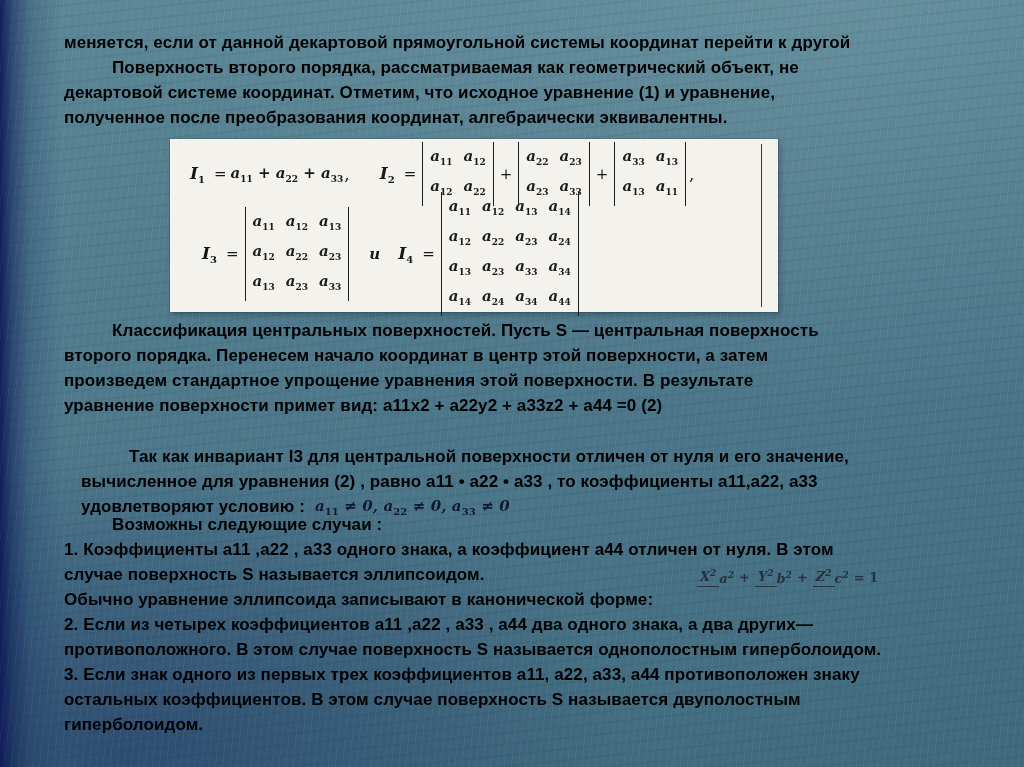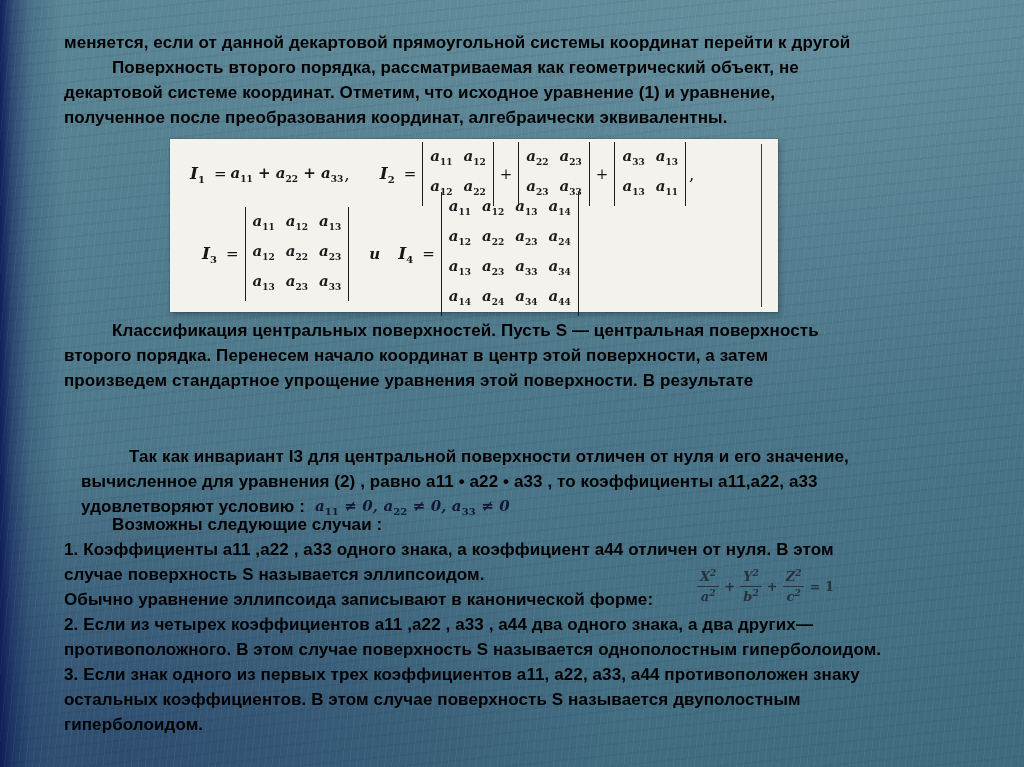--- a/index.html
+++ b/index.html
@@ -67,21 +67,21 @@
     margin-left: 10px; white-space: nowrap;
   }
   .cond sub { font-size: 10px; font-style: normal; }
 
   
   .canonical {
     position: absolute; left: 697px; top: 568px;
     display: flex; align-items: center;
     font: italic 700 13px "DejaVu Serif", serif; color: #26303e;
   }
-  .canonical .frac { display: inline-flex; flex-direction: column; align-items: center; line-height: 1.15; }
+  .canonical .frac { display: inline-flex; align-items: center; line-height: 1.15; }
   .canonical .frac .num { border-bottom: 1px solid #2a3240; padding: 0 3px 1px; }
   .canonical .frac .den { padding-top: 1px; font-style: italic; }
   .canonical sup { font-size: 9px; }
   .canonical .op { font-size: 13px; margin: 0 5px; font-style: normal; }
 </style>
 </head>
 <body>
 
 <div class="slide">
 
@@ -159,20 +159,21 @@
           <span class="mcell">a<sub>44</sub></span>
         </span>
     </div>
     <span class="scan-line"></span>
   </div>
 
   <div class="text" id="p2">
     <div class="line indent">Классификация центральных поверхностей. Пусть S — центральная поверхность</div>
     <div class="line">второго порядка. Перенесем начало координат в центр этой поверхности, а затем</div>
     <div class="line">произведем стандартное упрощение уравнения этой поверхности. В результате</div>
+    <div class="line">уравнение поверхности примет вид:   а11х2 + а22y2 + а33z2 + а44  =0   (2)</div>
   </div>
 
   <div class="text" id="p3">
     <div class="line indent">Так как инвариант I3  для центральной поверхности отличен от нуля и его значение,</div>
     <div class="line">вычисленное для уравнения (2) , равно а11 •  а22 •  а33 , то коэффициенты а11,а22, а33</div>
     <div class="line flexline">
       <span>удовлетворяют условию :</span>
       <span class="cond">a<sub>11</sub> ≠ 0, a<sub>22</sub> ≠ 0, a<sub>33</sub> ≠ 0</span>
     </div>
   </div>

